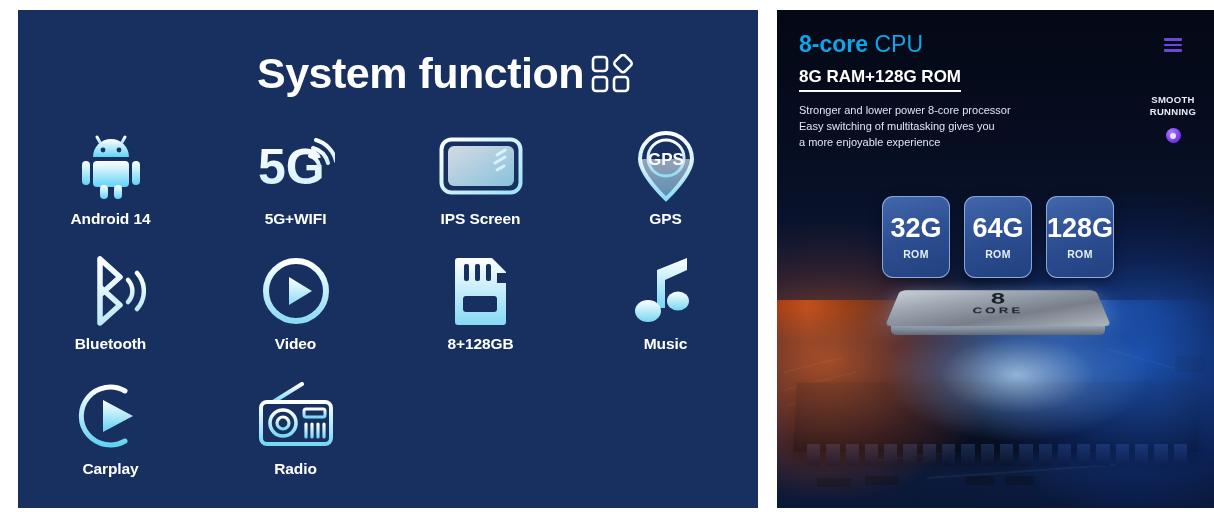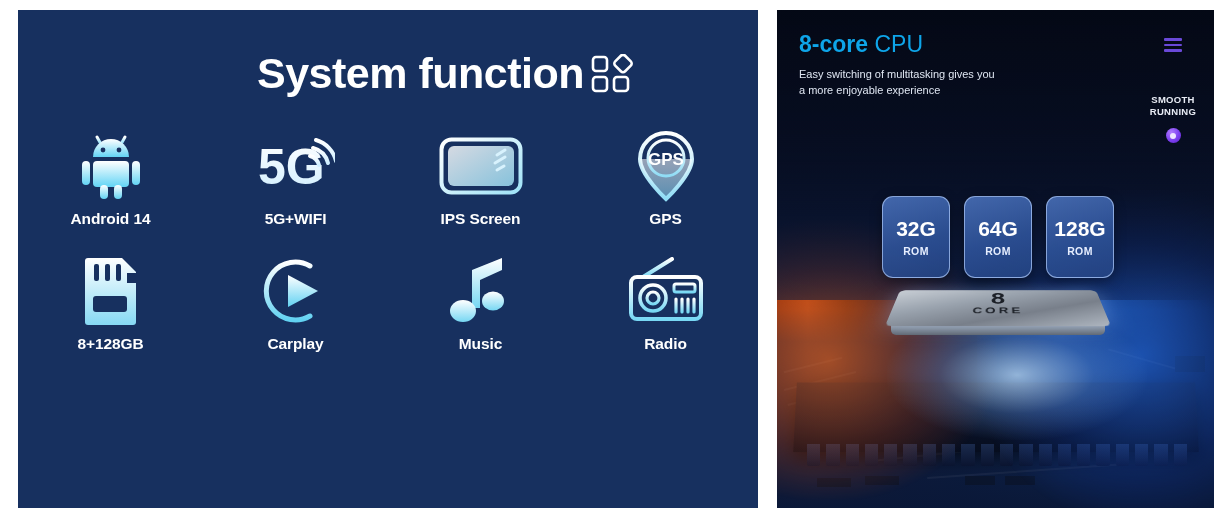--- a/index.html
+++ b/index.html
@@ -149,21 +149,21 @@
 
   
   #rom-badges { position: absolute; left: 105px; top: 186px; display: flex; gap: 14px; }
   .rom-badge {
     width: 68px; height: 82px; border-radius: 11px;
     background: linear-gradient(165deg, rgba(72,110,182,.92) 0%, rgba(46,82,152,.92) 55%, rgba(36,68,132,.92) 100%);
     border: 1.5px solid rgba(168,196,244,.75);
     display:flex; flex-direction: column; align-items:center; justify-content:center;
     box-shadow: 0 3px 12px rgba(0,0,0,.35);
   }
-  .rom-badge .v { font-size: 21px; font-weight: bold; color:#ffffff; line-height:1; }
+  .rom-badge .v { font-size: 27px; font-weight: bold; color:#ffffff; line-height:1; }
   .rom-badge .u { margin-top: 6px; font-size: 10.5px; font-weight: bold; color:#e6eeff; letter-spacing:.4px; }
 </style>
 </head>
 <body>
 
 <div id="root">
 
   <section id="left-panel">
 
     <div id="left-title-row">
@@ -257,21 +257,54 @@
               </defs>
             <path d="M31 3a26 26 0 0 1 26 26c0 16-26 40-26 40S5 45 5 29A26 26 0 0 1 31 3z" fill="none" stroke="url(#gP)" stroke-width="4"></path>
             <path d="M31 69S5 45 5 29h52c0 16-26 40-26 40z" fill="url(#gP)" opacity=".55"></path>
             <circle cx="31" cy="28" r="18" fill="none" stroke="url(#gP)" stroke-width="3"></circle>
             <text x="31" y="35" text-anchor="middle" font-family="Liberation Sans, sans-serif" font-size="17" font-weight="bold" fill="#ffffff">GPS</text>
           </svg>
         </div>
         <div class="lbl">GPS</div>
       </div>
 
-
+      <div class="cell">
+        <div class="glyph">
+          <svg width="70" height="70" viewBox="0 0 70 70">
+            <defs>
+                <linearGradient id="gB" x1="0" y1="0" x2="0" y2="1">
+              <stop offset="0%" stop-color="#ffffff"></stop>
+                  <stop offset="100%" stop-color="#bfe9fa"></stop>
+            </linearGradient>
+              </defs>
+            <path d="M24 3 L44 21 L24 39 M24 3 v64 L44 49 L24 31" fill="none" stroke="url(#gB)" stroke-width="5.5" stroke-linejoin="round" stroke-linecap="round"></path>
+            <g stroke="url(#gB)" stroke-width="4.5" fill="none" stroke-linecap="round">
+              <path d="M52 24a16 16 0 0 1 0 22"></path>
+              <path d="M61 17a27 27 0 0 1 0 36"></path>
+            </g>
+          </svg>
+        </div>
+        <div class="lbl">Bluetooth</div>
+      </div>
+
+      <div class="cell">
+        <div class="glyph">
+          <svg width="68" height="68" viewBox="0 0 68 68">
+            <defs>
+                <linearGradient id="gV" x1="0" y1="0" x2="0" y2="1">
+              <stop offset="0%" stop-color="#ffffff"></stop>
+                  <stop offset="100%" stop-color="#8bdcf4"></stop>
+            </linearGradient>
+              </defs>
+            <circle cx="34" cy="34" r="30" fill="none" stroke="url(#gV)" stroke-width="6"></circle>
+            <path d="M27 20 L50 34 L27 48 Z" fill="url(#gV)"></path>
+          </svg>
+        </div>
+        <div class="lbl">Video</div>
+      </div>
 
       <div class="cell">
         <div class="glyph">
           <svg width="58" height="70" viewBox="0 0 58 70">
             <defs>
                 <linearGradient id="gD" x1="0" y1="0" x2="0" y2="1">
               <stop offset="0%" stop-color="#ffffff"></stop>
                   <stop offset="100%" stop-color="#86d9f4"></stop>
             </linearGradient>
               </defs>
@@ -285,51 +318,51 @@
             </g>
             <path d="M54 17 L54 27 L45 27 L45 17 Z" fill="#17305f"></path>
           </svg>
         </div>
         <div class="lbl">8+128GB</div>
       </div>
 
 
       <div class="cell">
         <div class="glyph">
-          <svg width="68" height="68" viewBox="0 0 68 68">
-            <defs>
-                <linearGradient id="gY" x1="0" y1="0" x2="0" y2="1">
-              <stop offset="0%" stop-color="#ffffff"></stop>
-                  <stop offset="100%" stop-color="#62d2f2"></stop>
-            </linearGradient>
-              </defs>
-            <path d="M48 9A29 29 0 1 0 48 59" fill="none" stroke="url(#gY)" stroke-width="5" stroke-linecap="round"></path>
-            <path d="M26 18 L56 34 L26 50 Z" fill="url(#gY)"></path>
-          </svg>
-        </div>
-        <div class="lbl">Carplay</div>
-      </div>
-
-      <div class="cell">
-        <div class="glyph">
           <svg width="62" height="70" viewBox="0 0 62 70">
             <defs>
                 <linearGradient id="gM" x1="0" y1="0" x2="0" y2="1">
               <stop offset="0%" stop-color="#ffffff"></stop>
                   <stop offset="100%" stop-color="#76d7f3"></stop>
             </linearGradient>
               </defs>
             <g fill="url(#gM)">
               <path d="M22 52V14l30-12v12L30 24v28z"></path>
               <ellipse cx="13" cy="55" rx="13" ry="11"></ellipse>
               <ellipse cx="43" cy="45" rx="11" ry="9.5"></ellipse>
             </g>
           </svg>
         </div>
         <div class="lbl">Music</div>
+      </div>
+
+      <div class="cell">
+        <div class="glyph">
+          <svg width="68" height="68" viewBox="0 0 68 68">
+            <defs>
+                <linearGradient id="gY" x1="0" y1="0" x2="0" y2="1">
+              <stop offset="0%" stop-color="#ffffff"></stop>
+                  <stop offset="100%" stop-color="#62d2f2"></stop>
+            </linearGradient>
+              </defs>
+            <path d="M48 9A29 29 0 1 0 48 59" fill="none" stroke="url(#gY)" stroke-width="5" stroke-linecap="round"></path>
+            <path d="M26 18 L56 34 L26 50 Z" fill="url(#gY)"></path>
+          </svg>
+        </div>
+        <div class="lbl">Carplay</div>
       </div>
 
       <div class="cell">
         <div class="glyph">
           <svg width="78" height="68" viewBox="0 0 78 68">
             <defs>
                 <linearGradient id="gR" x1="0" y1="0" x2="0" y2="1">
               <stop offset="0%" stop-color="#ffffff"></stop>
                   <stop offset="100%" stop-color="#78d8f4"></stop>
             </linearGradient>
@@ -408,21 +441,23 @@
       <div id="cpu-mark">
         <div class="num">8</div>
         <div class="core">CORE</div>
       </div>
     </div>
 
     <div id="right-head">
       <div class="h1">
         <b>8-core</b><span> CPU</span>
       </div>
+      <div class="h2">8G RAM+128G ROM</div>
       <div class="body">
+        <div>Stronger and lower power 8-core processor</div>
         <div>Easy switching of multitasking gives you</div>
         <div>a more enjoyable experience</div>
       </div>
     </div>
 
     <div id="smooth-rail">
       <div id="hamburger-icon">
         <i></i>
           <i></i>
           <i></i>

